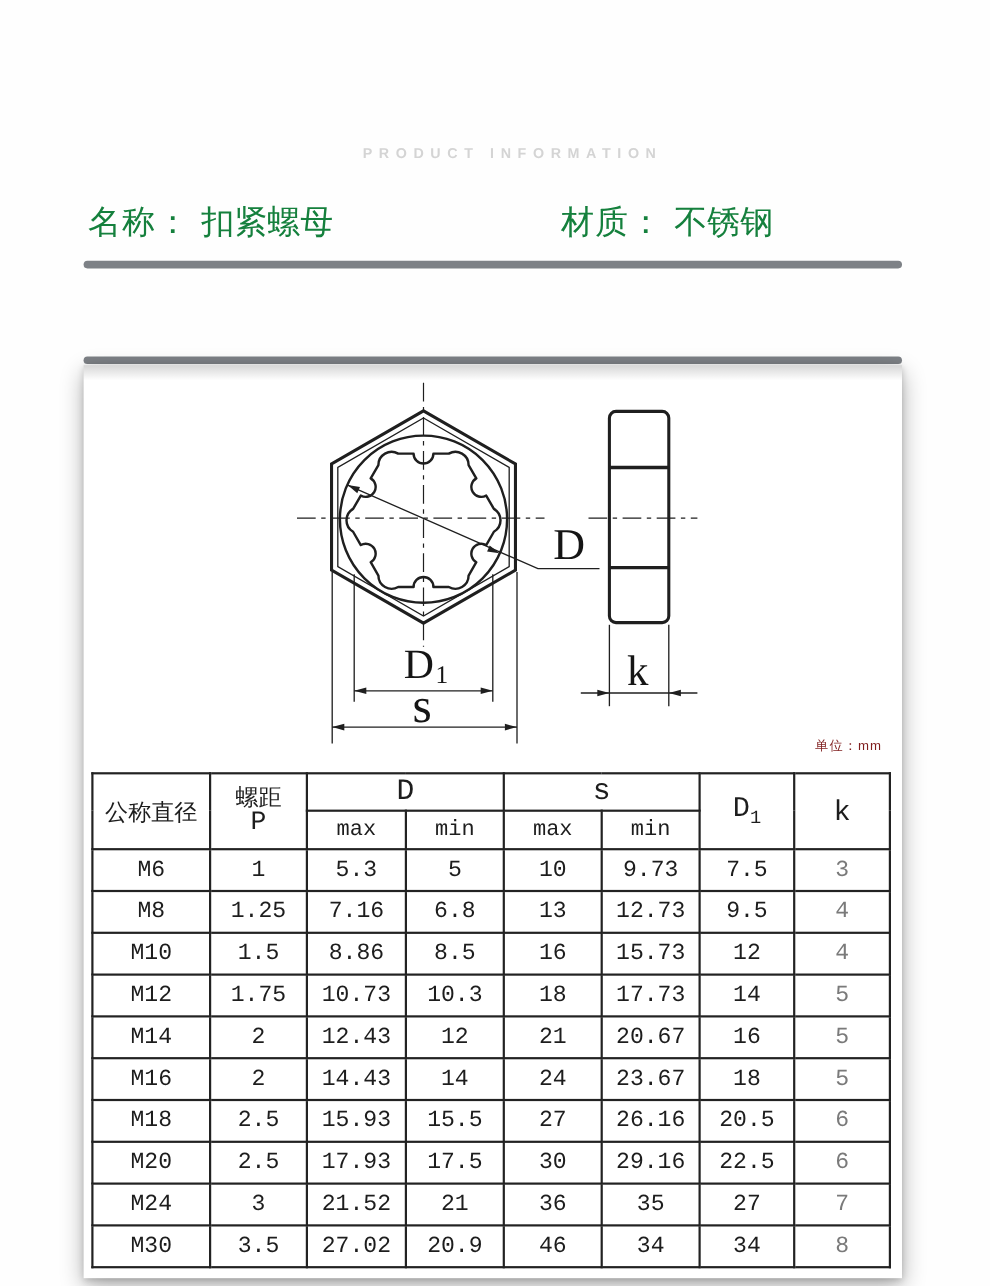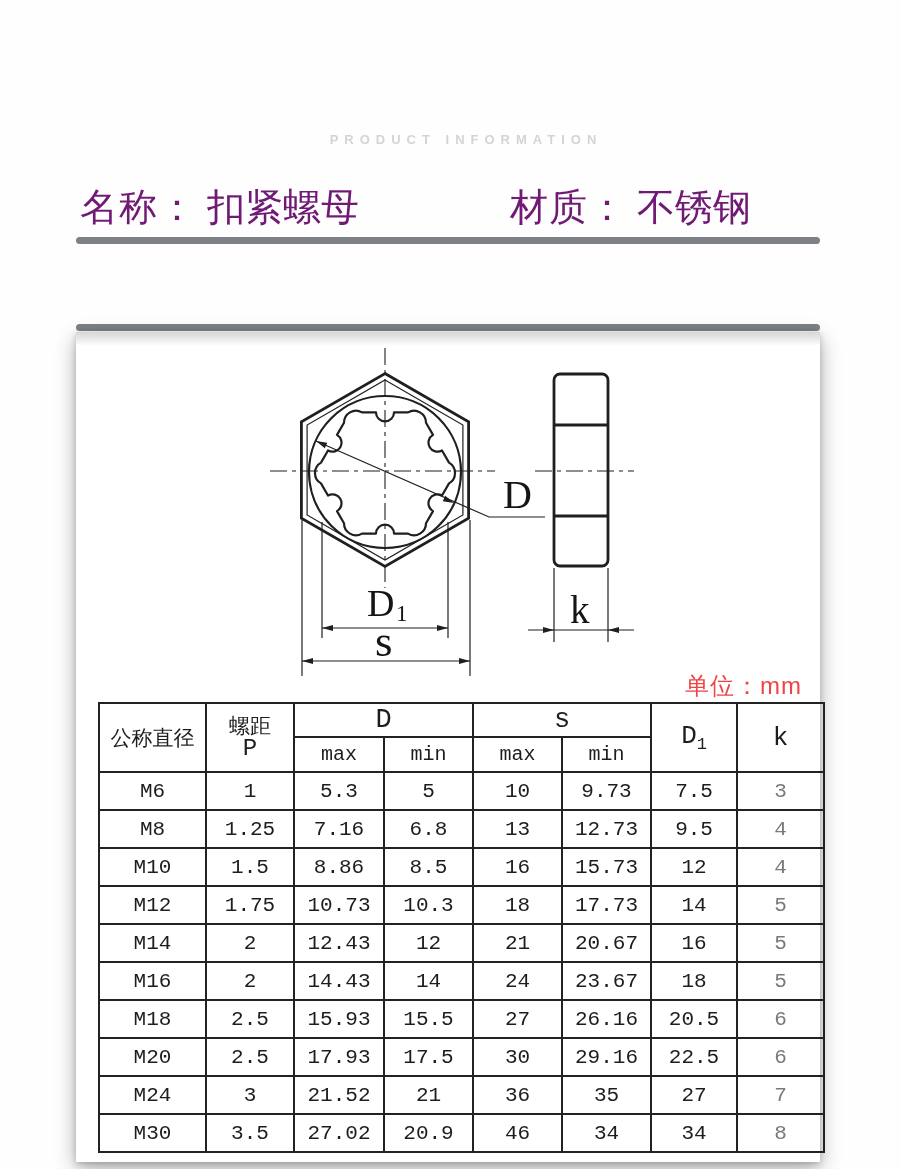--- a/index.html
+++ b/index.html
@@ -20,21 +20,21 @@
     position:absolute;top:42px;left:0;width:900px;text-align:center;
     font-size:79px;font-weight:900;letter-spacing:1px;color:#070707;line-height:1.1;
   }
   .title-sub{
     position:absolute;top:132px;left:16px;width:900px;text-align:center;
     font-size:13px;font-weight:600;letter-spacing:6px;color:var(--subtitle);
   }
   .spec-row{position:absolute;left:0;width:900px;height:40px;}
   .spec-row.r1{top:182px;}
   .spec-row.r2{top:264px;}
-  .spec-item{position:absolute;font-size:38px;color:#701a75;white-space:nowrap;}
+  .spec-item{position:absolute;font-size:30px;color:#15803d;white-space:nowrap;}
   .spec-item .lab{letter-spacing:1px;}
   .spec-item .val{margin-left:10px;}
   .spec-item.left{left:80px;}
   .spec-item.right{left:510px;}
   .divider{
     position:absolute;left:76px;width:744px;height:7px;border-radius:4px;
     background:var(--divider);
   }
   .divider.d1{top:237px;}
   .divider.d2{top:324px;}
@@ -43,26 +43,26 @@
     position:absolute;left:76px;top:332px;width:744px;height:830px;background:#ffffff;
     box-shadow:0 7px 20px rgba(0,0,0,.32), 0 2px 6px rgba(0,0,0,.18);
   }
   .card::before{ 
     content:"";position:absolute;left:0;top:0;width:100%;height:14px;
     background:linear-gradient(to bottom,rgba(0,0,0,.16),rgba(0,0,0,0));
     pointer-events:none;
   }
   .drawing{position:absolute;left:0;top:0;width:744px;height:368px;}
   .unit-note{
-    position:absolute;top:338px;right:18px;font-size:24px;color:#ef4444;
+    position:absolute;top:338px;right:18px;font-size:12px;color:#7f1d1d;
     font-family:"Liberation Sans",sans-serif;letter-spacing:1px;
   }
   
   .spec-table{
-    position:absolute;left:22px;top:370px;
+    position:absolute;left:7px;top:370px;
     border-collapse:collapse;table-layout:fixed;width:725px;
     font-family:"Liberation Mono","DejaVu Sans Mono",monospace;
     padding-left:24px;
   }
   .spec-table th,.spec-table td{
     border:2px solid var(--line);text-align:center;vertical-align:middle;
     color:#1d1d1d;
   }
   .spec-table thead th{font-weight:normal;}
   .th-cjk{font-family:"Liberation Sans",sans-serif;font-size:21px;}

